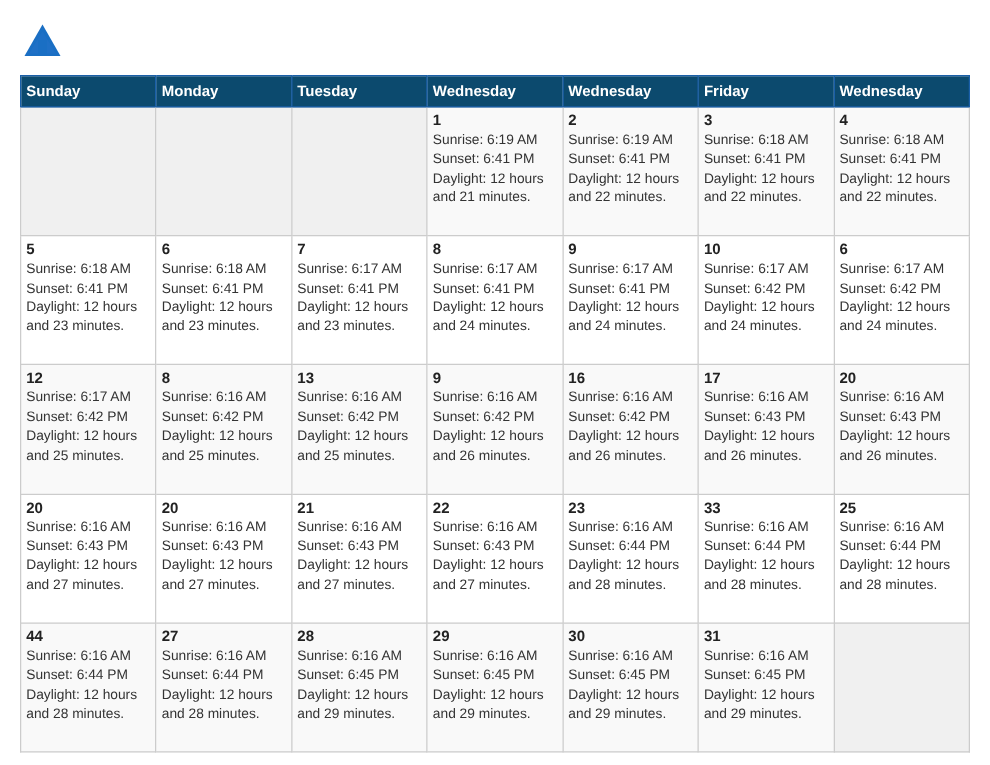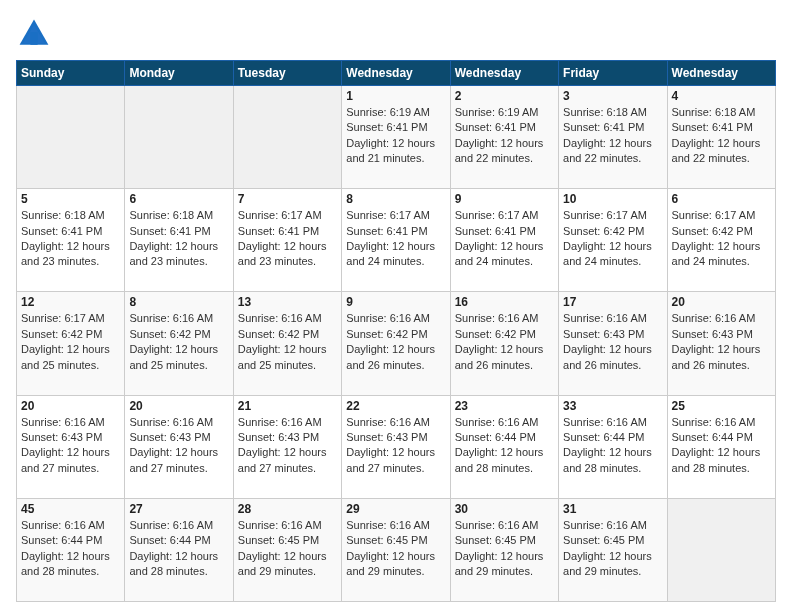--- a/index.html
+++ b/index.html
@@ -247,21 +247,21 @@
             <span class="day-num">33</span>
             <div class="day-info">Sunrise: 6:16 AM<br>Sunset: 6:44 PM<br>Daylight: 12 hours<br>and 28 minutes.</div>
           </td>
           <td>
             <span class="day-num">25</span>
             <div class="day-info">Sunrise: 6:16 AM<br>Sunset: 6:44 PM<br>Daylight: 12 hours<br>and 28 minutes.</div>
           </td>
         </tr>
         <tr>
           <td>
-            <span class="day-num">45</span>
+            <span class="day-num">44</span>
             <div class="day-info">Sunrise: 6:16 AM<br>Sunset: 6:44 PM<br>Daylight: 12 hours<br>and 28 minutes.</div>
           </td>
           <td>
             <span class="day-num">27</span>
             <div class="day-info">Sunrise: 6:16 AM<br>Sunset: 6:44 PM<br>Daylight: 12 hours<br>and 28 minutes.</div>
           </td>
           <td>
             <span class="day-num">28</span>
             <div class="day-info">Sunrise: 6:16 AM<br>Sunset: 6:45 PM<br>Daylight: 12 hours<br>and 29 minutes.</div>
           </td>

